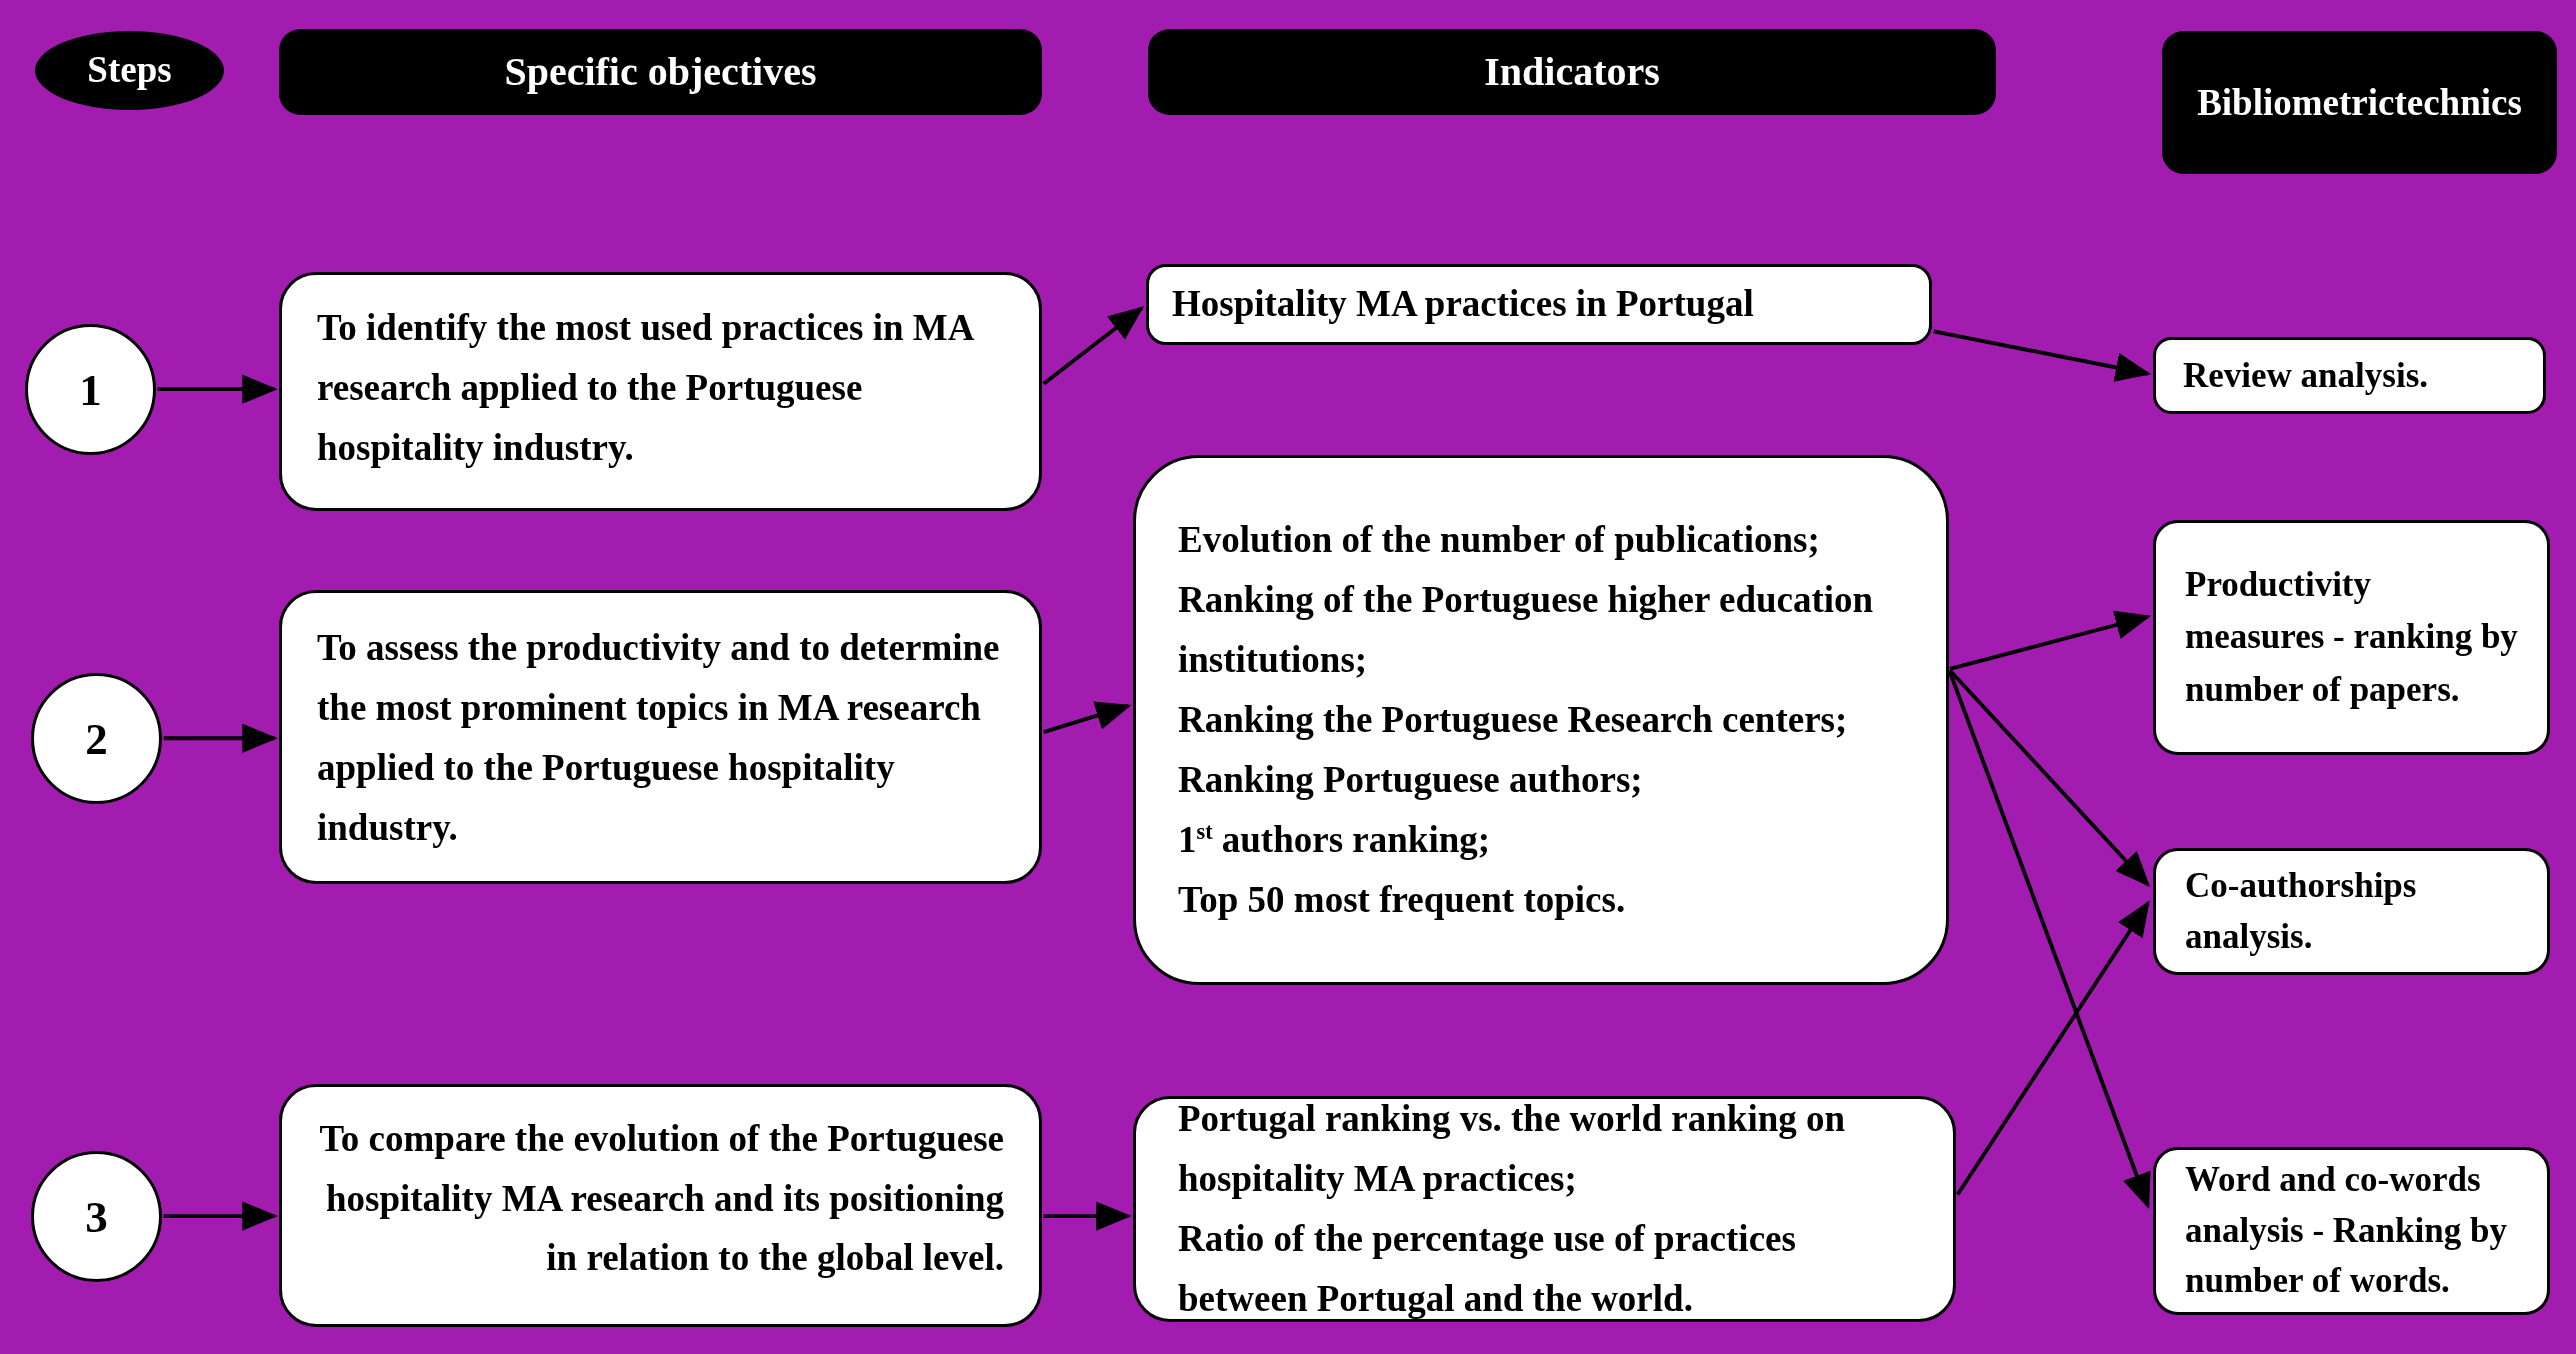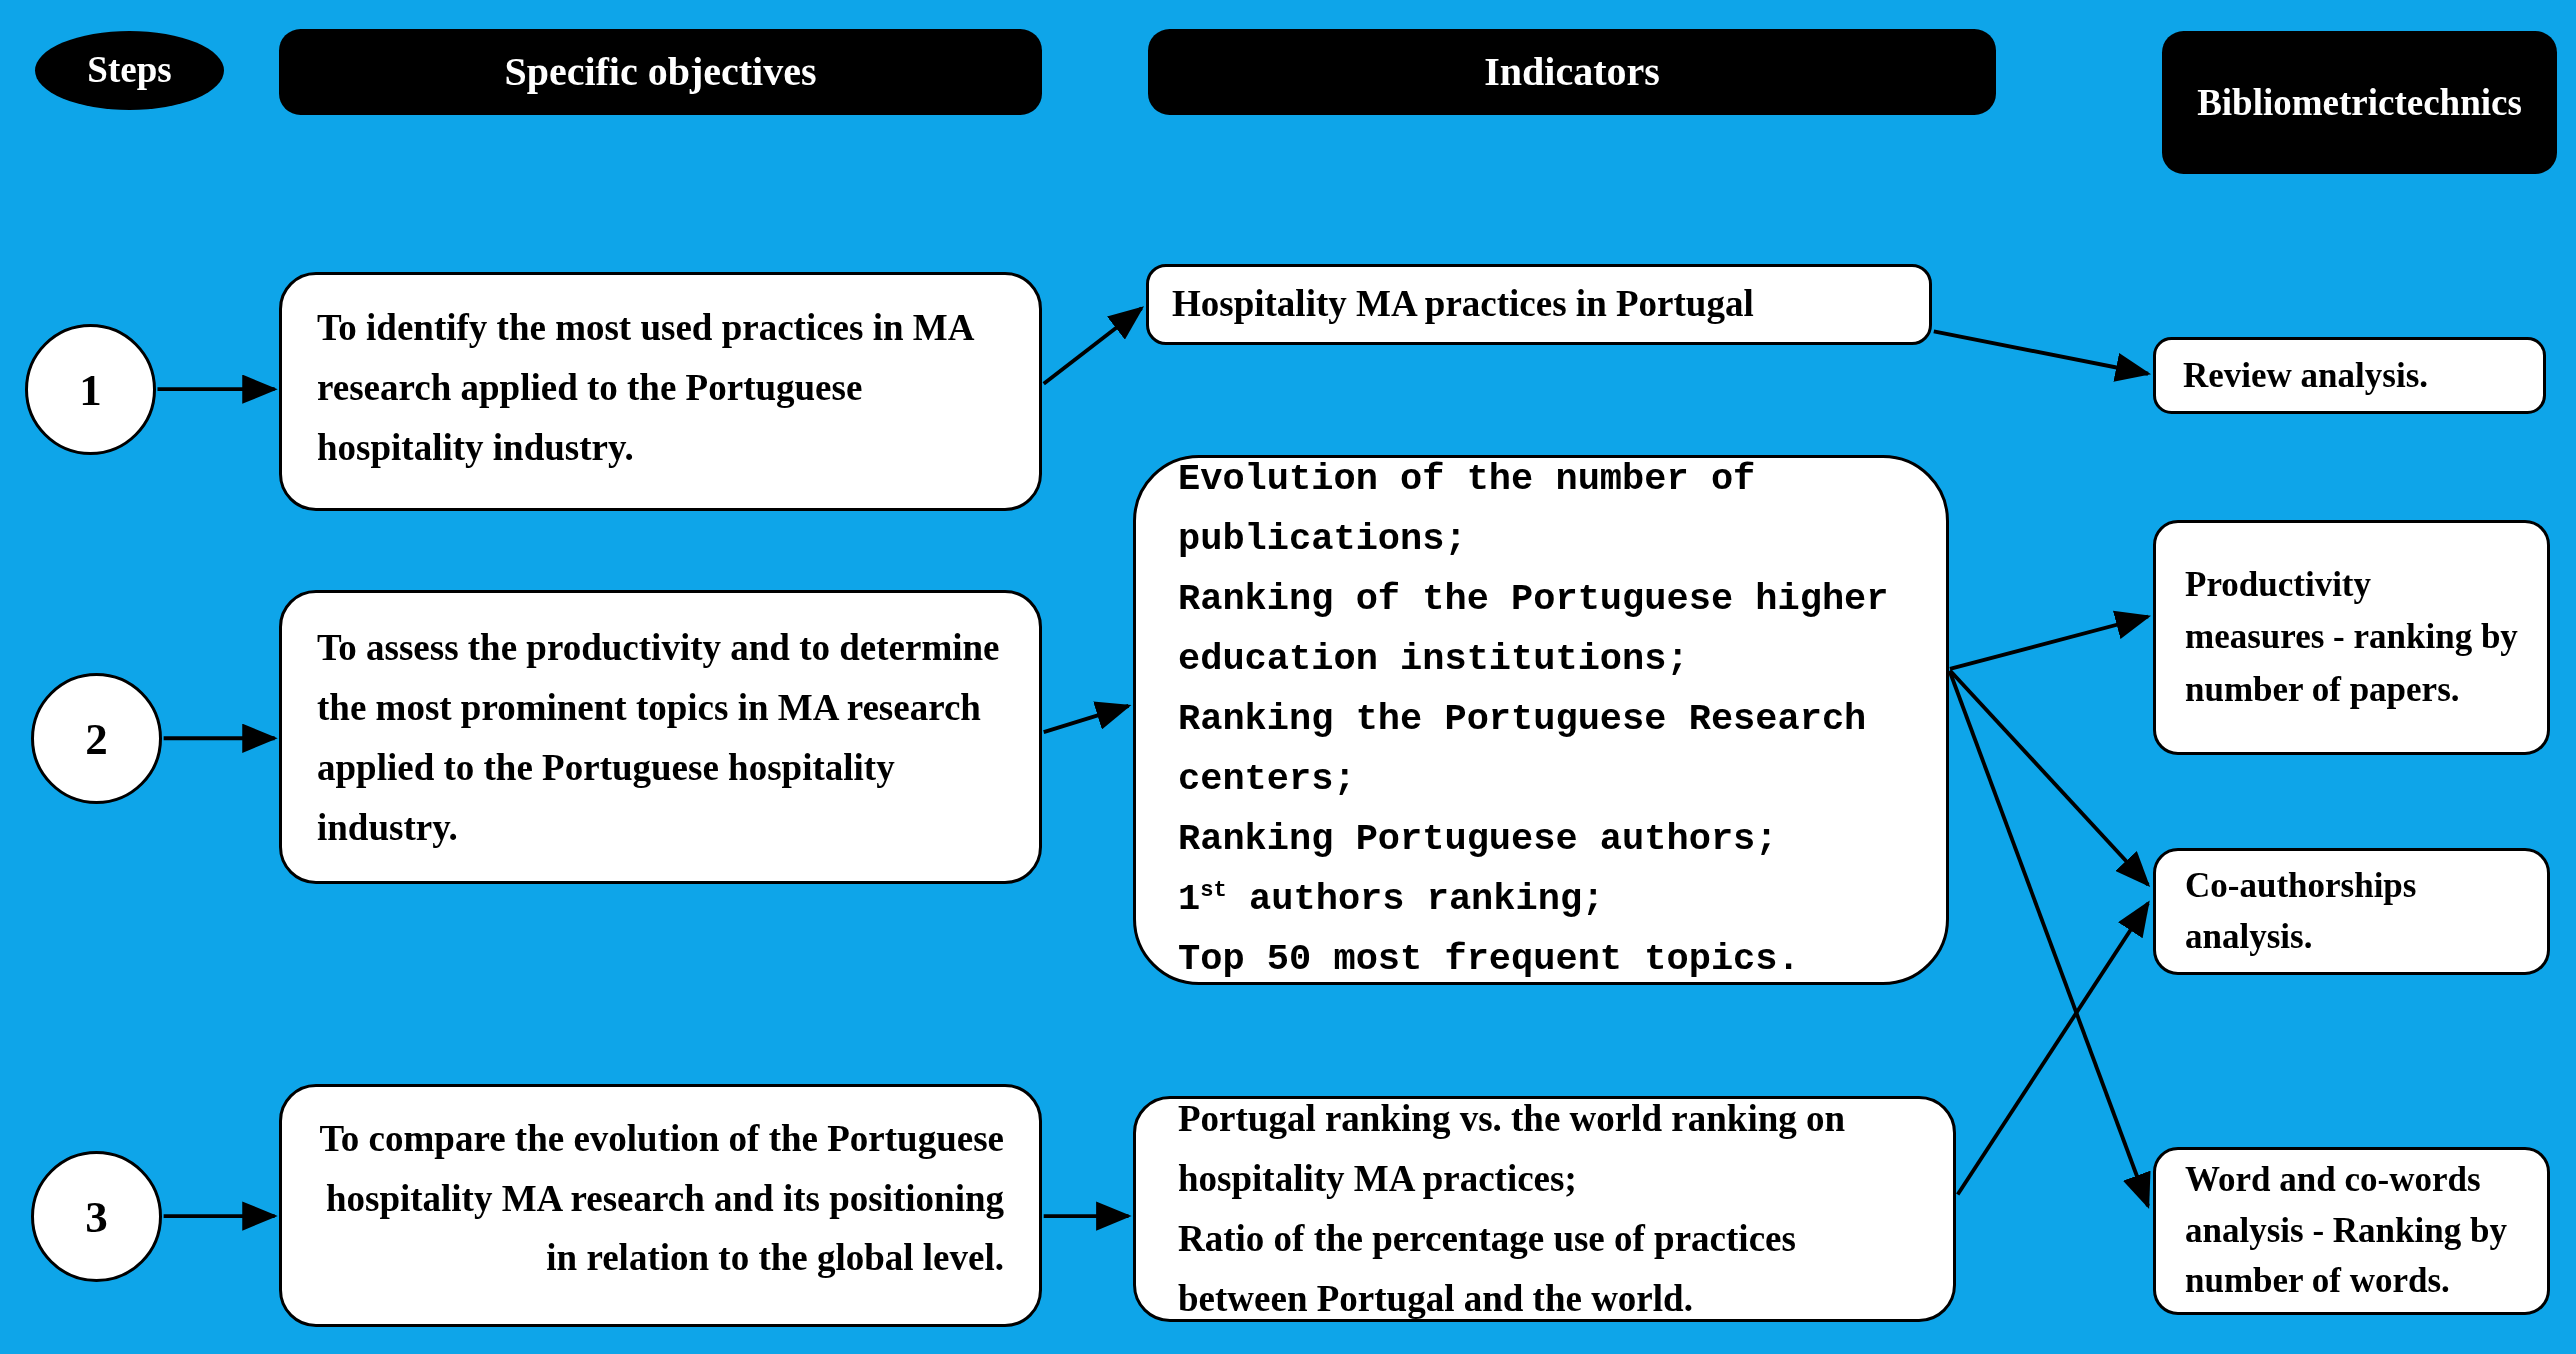--- a/index.html
+++ b/index.html
@@ -1,19 +1,19 @@
 <!DOCTYPE html>
 <html style="font-size:12.3px"><head>
 <meta charset="utf-8">
 <style>
   html,body{margin:0;padding:0;background:#ffffff;}
   .canvas{
     position:relative;
     width:2576px;height:1354px;
-    background:#0ea5e9;
+    background:#a21caf;
     font-family:"Liberation Serif","DejaVu Serif",serif;
     font-weight:bold;
     color:#000000;
     overflow:hidden;
   }
   .abs{position:absolute;box-sizing:border-box;}
   
   .hdr{
     background:#000000;color:#ffffff;
     display:flex;align-items:center;justify-content:center;
@@ -103,21 +103,21 @@
   </div>
 
   <div class="abs box" style="left:279px;top:1084px;width:763px;height:243px;border-radius:37px;padding:21.6px 35px;text-align:right;">
     <span>To compare the evolution of the Portuguese hospitality MA research and its positioning in relation to the global level.</span>
   </div>
 
   <div class="abs box vcenter" style="left:1146px;top:264px;width:786px;height:81px;border-radius:20px;padding:0 23px;line-height:1.2;">
     <span>Hospitality MA practices in Portugal</span>
   </div>
 
-  <div class="abs box vcenter" style="left:1133px;top:455px;width:816px;height:530px;border-radius:66px;padding:23px 42px;font-family:Liberation Mono, monospace;">
+  <div class="abs box vcenter" style="left:1133px;top:455px;width:816px;height:530px;border-radius:66px;padding:23px 42px;">
     <div>Evolution of the number of publications;</div>
     <div>Ranking of the Portuguese higher education institutions;</div>
     <div>Ranking the Portuguese Research centers;</div>
     <div>Ranking Portuguese authors;</div>
     <div><span>1</span><sup>st</sup><span> authors ranking;</span></div>
     <div>Top 50 most frequent topics.</div>
   </div>
 
   <div class="abs box vcenter prewrap" style="left:1133px;top:1096px;width:823px;height:226px;border-radius:37px;padding:15.4px 42px;">
     <span class="prewrap">Portugal ranking vs. the world ranking on hospitality MA practices;

